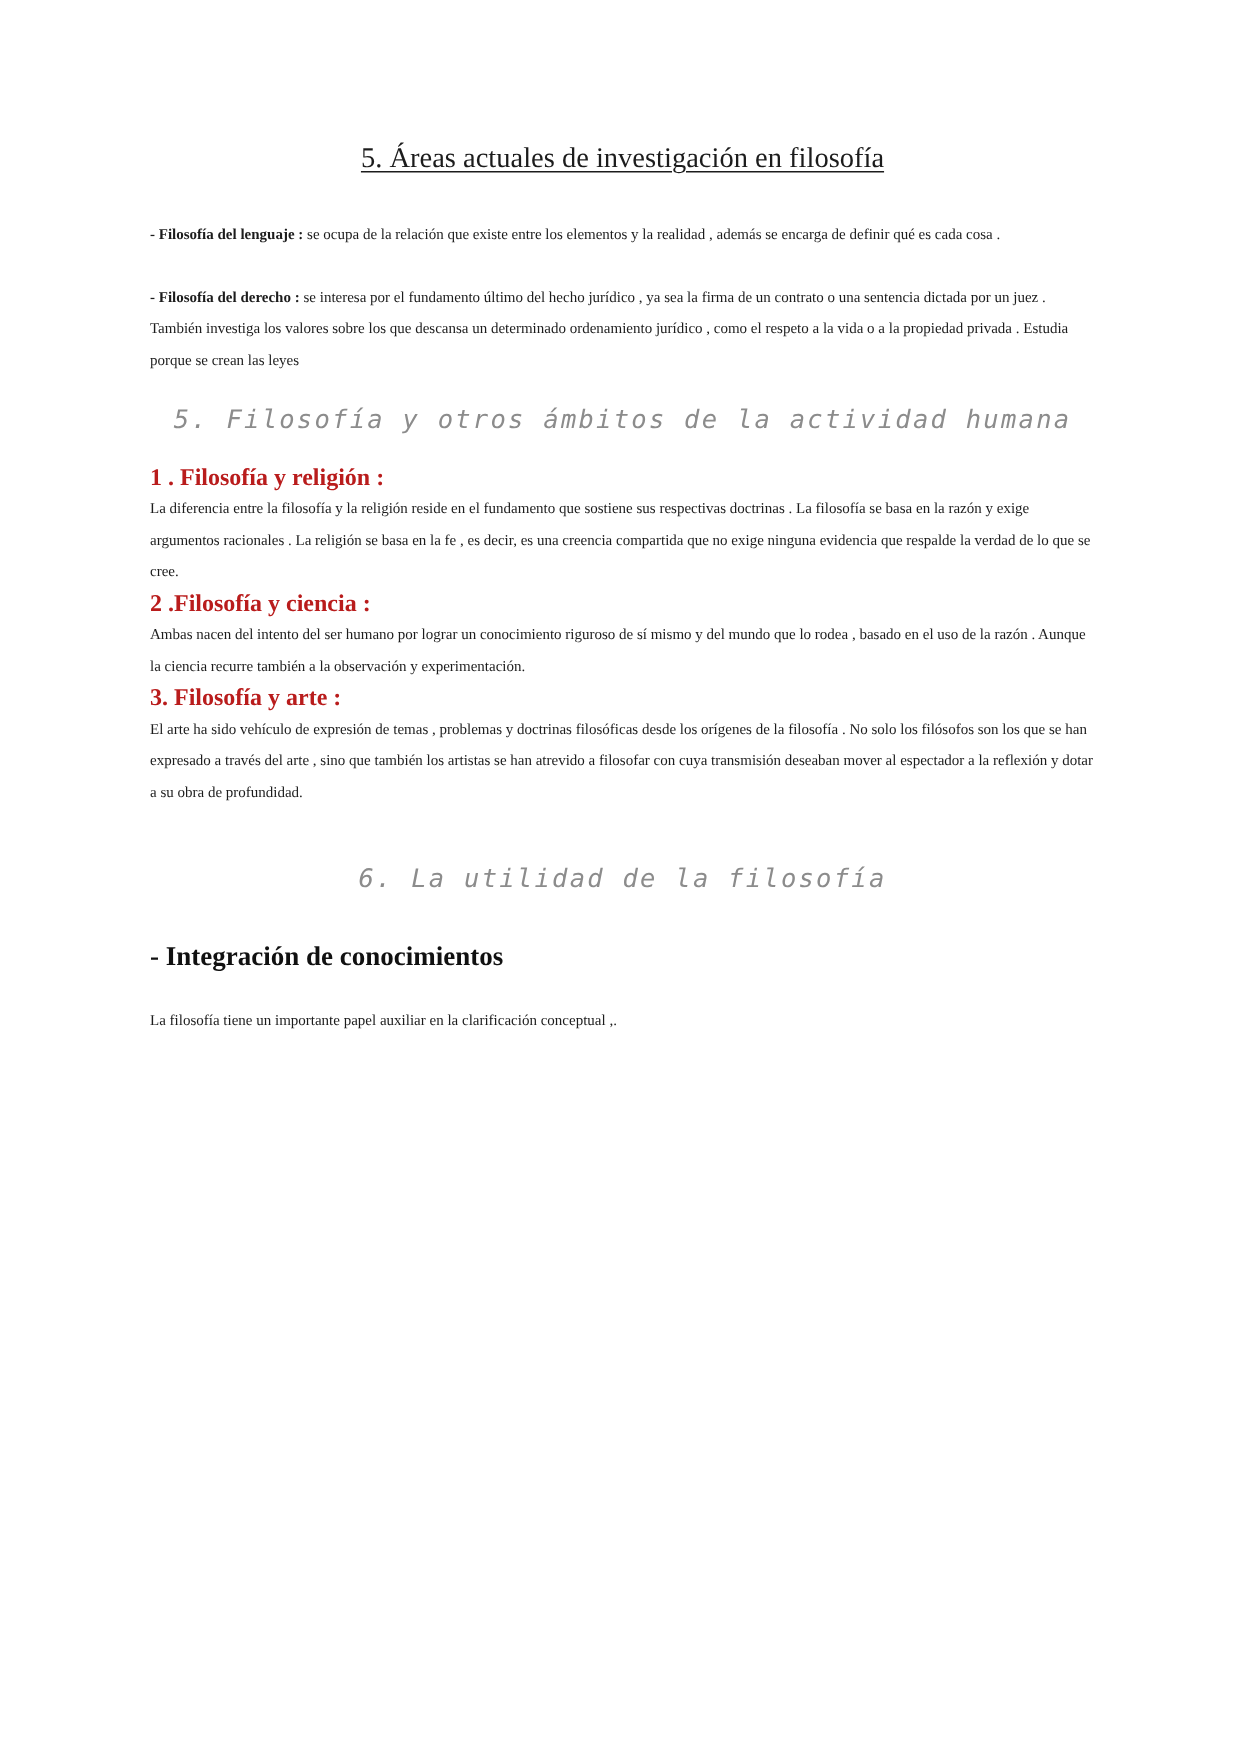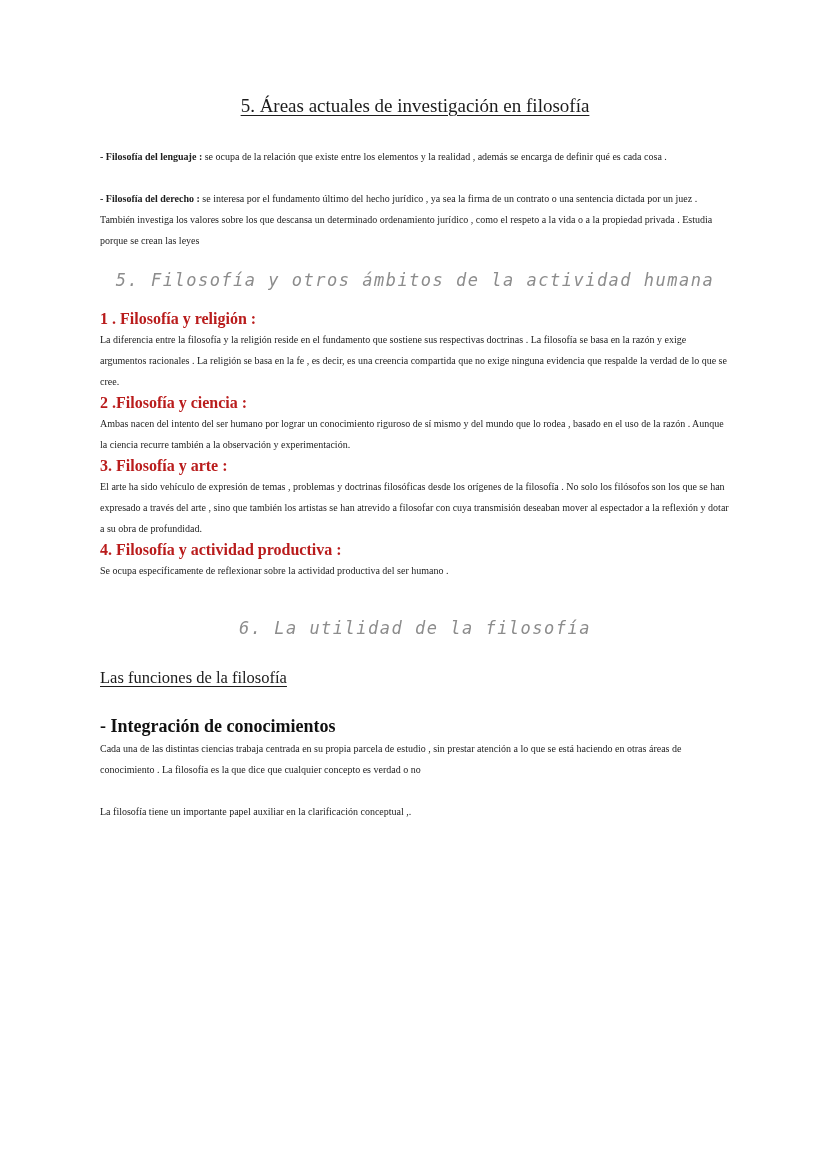--- a/index.html
+++ b/index.html
@@ -97,31 +97,25 @@
   <div class="item">
     <p class="item-label">2 .Filosofía y ciencia :</p>
     <p class="body-para">Ambas nacen del intento del ser humano por lograr un conocimiento riguroso de sí mismo y del mundo que lo rodea , basado en el uso de la razón . Aunque la ciencia recurre también a la observación y experimentación.</p>
   </div>
 
   <div class="item">
     <p class="item-label">3. Filosofía y arte :</p>
     <p class="body-para">El arte ha sido vehículo de expresión de temas , problemas y doctrinas filosóficas desde los orígenes de la filosofía . No solo los filósofos son los que se han expresado a través del arte , sino que también los artistas se han atrevido a filosofar con cuya transmisión deseaban mover al espectador a la reflexión y dotar a su obra de profundidad.</p>
   </div>
 
-  <div class="item">
-    <p class="item-label">4. Filosofía y actividad productiva :</p>
-    <p class="body-para">Se ocupa específicamente de reflexionar sobre la actividad productiva del ser humano .</p>
-  </div>
 
   <h2 class="mono-heading big-gap">6. La utilidad de la filosofía</h2>
 
-  <h3 class="sub-heading">Las funciones de la filosofía</h3>
 
   <div class="func-item" style="margin-top:0;">
     <p class="func-label">- Integración de conocimientos</p>
-    <p class="body-para">Cada una de las distintas ciencias trabaja centrada en su propia parcela de estudio , sin prestar atención a lo que se está haciendo en otras áreas de conocimiento . La filosofía es la que dice que cualquier concepto es verdad o no</p>
   </div>
 
   <div class="func-item">
     <p class="body-para">La filosofía tiene un importante papel auxiliar en la clarificación conceptual ,.</p>
   </div>
 
 </div>
 
 </body></html>

